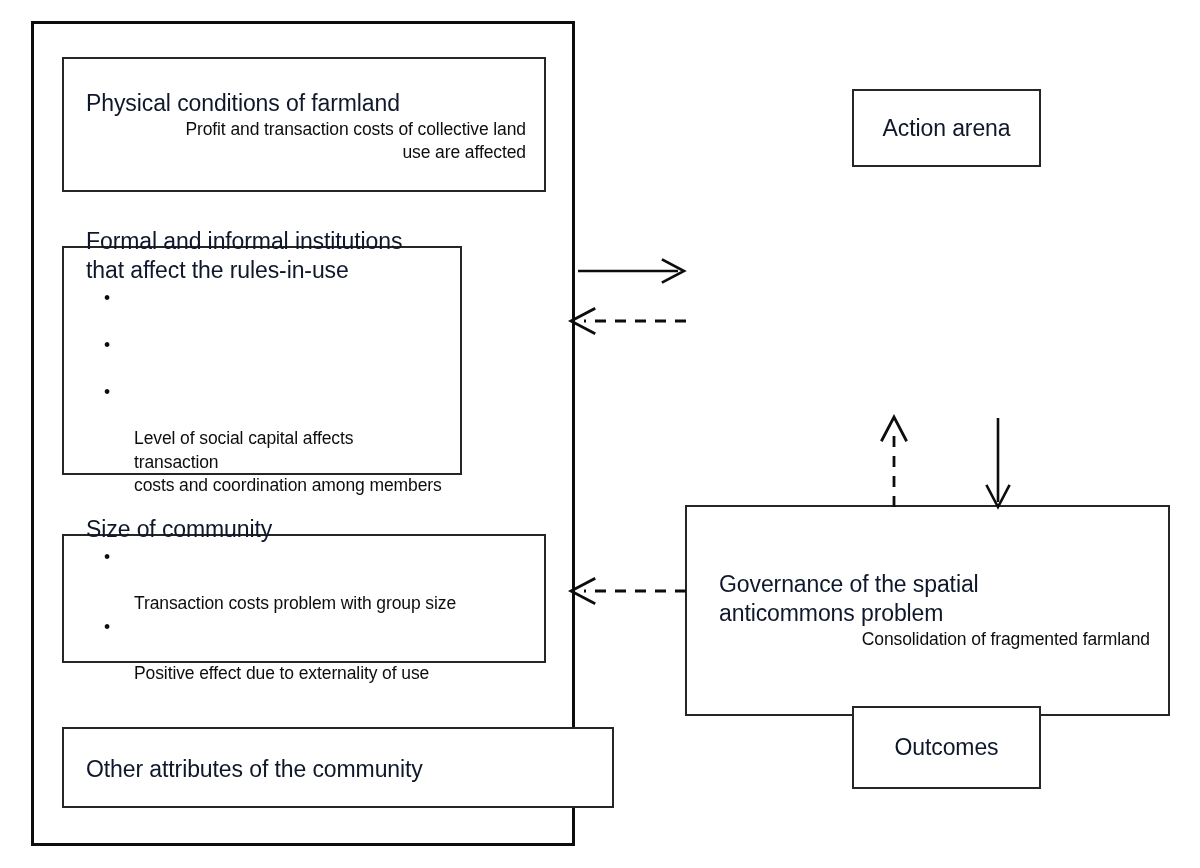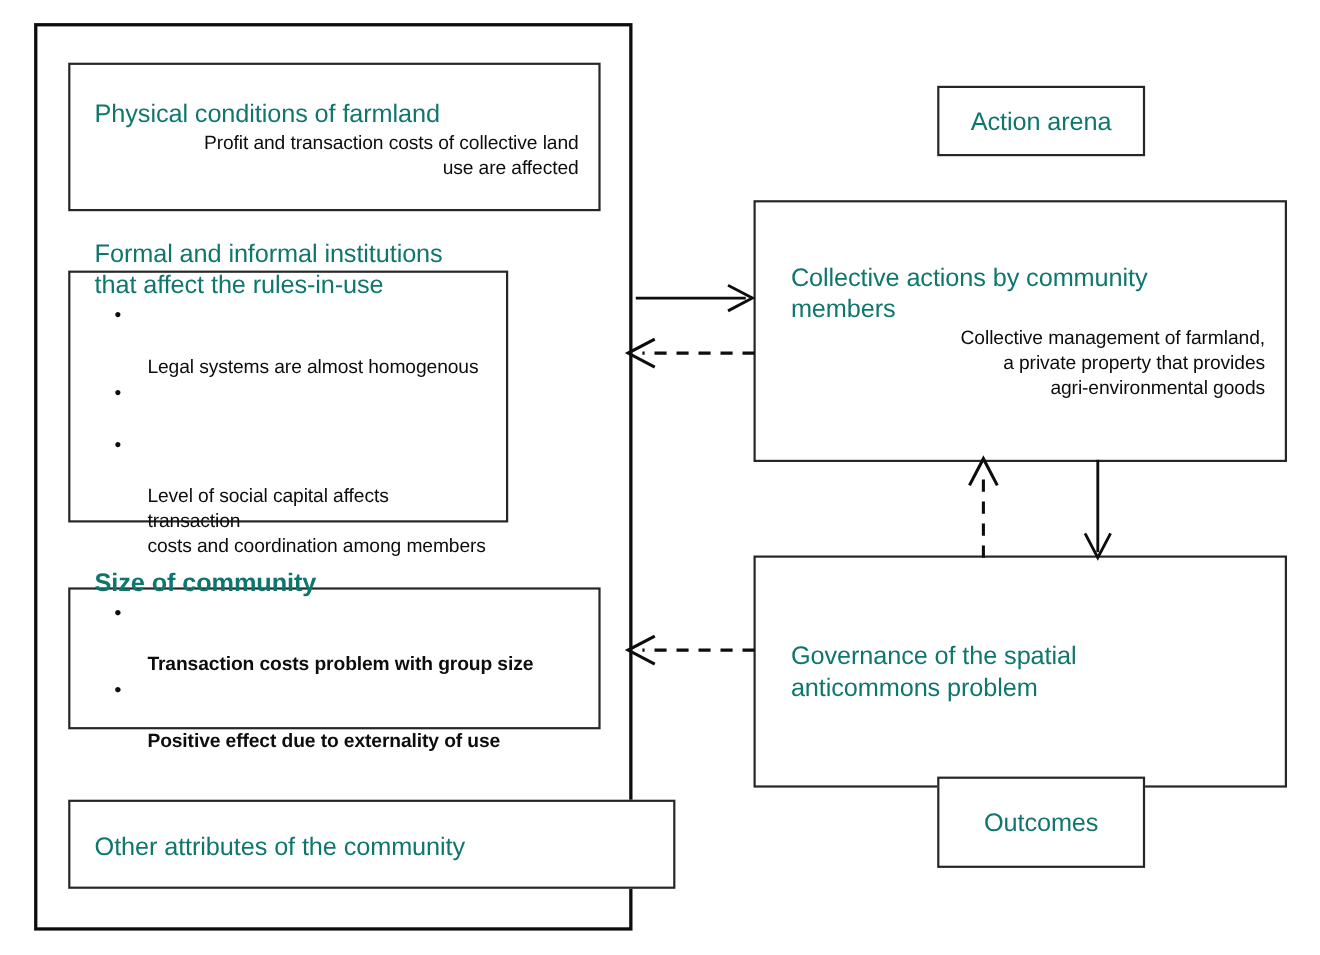--- a/index.html
+++ b/index.html
@@ -43,21 +43,21 @@
     height: 100%;
     box-sizing: border-box;
     padding: 14px 18px 10px 22px;
     display: flex;
     flex-direction: column;
     justify-content: center;
   }
   .title {
     font-size: 23px;
     line-height: 1.23;
-    color: #0f766e;
+    color: #0f172a;
     letter-spacing: -0.1px;
     white-space: pre-line;
   }
   .subtitle {
     font-size: 17.5px;
     line-height: 1.3;
     color: #0d0d0d;
     letter-spacing: -0.1px;
     white-space: pre-line;
     margin-top: 1px;
@@ -116,35 +116,34 @@
     </div>
   </div>
 
   <div class="box" style="left:62px; top:246px; width:400px; height:229px;">
     <div class="box-inner">
       <div class="title">Formal and informal institutions
 that affect the rules-in-use</div>
       <ul class="bullets">
         <li>
           <span class="bullet-dot">•</span>
-          <span>Legal systems are almost homogenous</span>
         </li>
         <li>
           <span class="bullet-dot">•</span>
         </li>
         <li>
           <span class="bullet-dot">•</span>
           <span>Level of social capital affects transaction
 costs and coordination among members</span>
         </li>
       </ul>
     </div>
   </div>
 
-  <div class="box" style="left:62px; top:534px; width:484px; height:129px;font-weight:bold;">
+  <div class="box" style="left:62px; top:534px; width:484px; height:129px;">
     <div class="box-inner">
       <div class="title">Size of community</div>
       <ul class="bullets">
         <li>
           <span class="bullet-dot">•</span>
           <span>Transaction costs problem with group size</span>
         </li>
         <li>
           <span class="bullet-dot">•</span>
           <span>Positive effect due to externality of use</span>
@@ -152,40 +151,32 @@
       </ul>
     </div>
   </div>
 
   <div class="box" style="left:62px; top:727px; width:552px; height:81px;">
     <div class="box-inner">
       <div class="title">Other attributes of the community</div>
     </div>
   </div>
 
-  <div class="box centered-box" style="left:852px; top:78px; width:189px; height:64px;padding-left:10px;">
+  <div class="box centered-box" style="left:852px; top:89px; width:189px; height:78px;padding-left:10px;">
     <div class="box-inner">
       <div class="title">Action arena</div>
     </div>
   </div>
 
-  <div class="box" style="left:685px; top:182px; width:485px; height:238px;">
-    <div class="box-inner" style="padding:14px 18px 14px 32px;">
-      <div class="title">Collective actions by community
-members</div>
-      <div class="subtitle">Collective management of farmland,
-a private property that provides
-agri-environmental goods</div>
-    </div>
-  </div>
 
   <div class="box" style="left:685px; top:505px; width:485px; height:211px;">
     <div class="box-inner" style="padding:12px 18px 12px 32px;">
       <div class="title">Governance of the spatial
 anticommons problem</div>
+      <div class="subtitle">Consolidation of fragmented farmland</div>
     </div>
   </div>
 
   <div class="box centered-box" style="left:852px; top:706px; width:189px; height:83px;padding-left:28px;">
     <div class="box-inner">
       <div class="title">Outcomes</div>
     </div>
   </div>
 
   <svg class="arrow-svg" style="left:570px; top:252px;" width="125" height="38">

